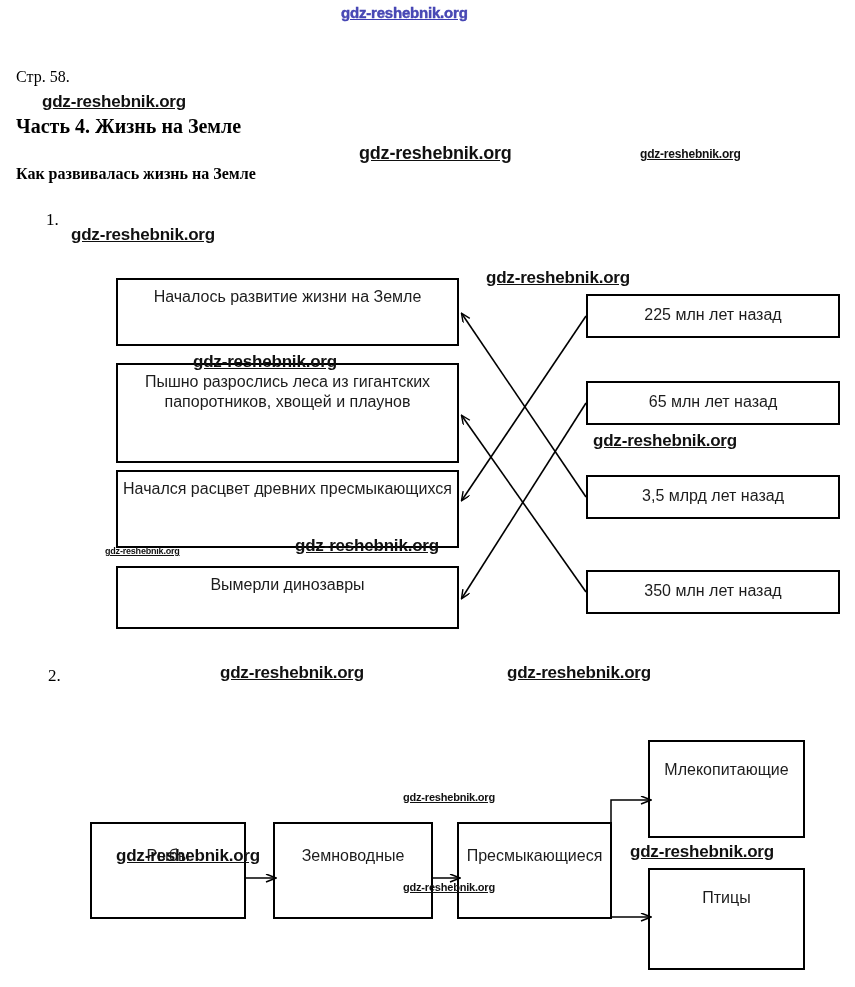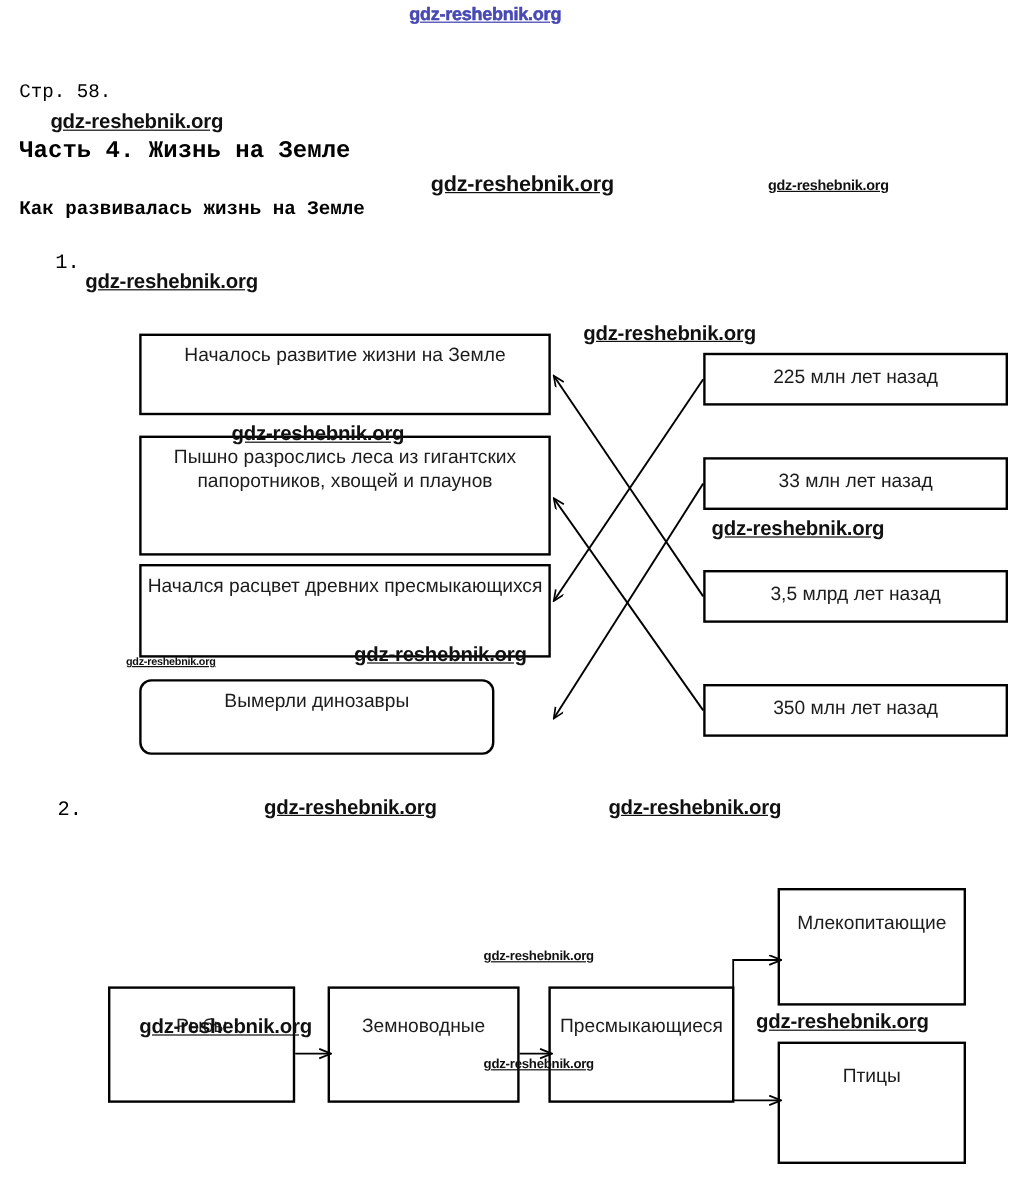--- a/index.html
+++ b/index.html
@@ -34,21 +34,21 @@
   .wm-top {
     color: #4a4ab5;
     font-weight: bold;
     font-size: 15px;
     -webkit-text-stroke: 0.4px #3b3bb0;
   }
   
   .hdr {
     position: absolute;
     white-space: nowrap;
-    font-family: Liberation Mono, monospace;
+    font-family: Liberation Serif, serif;
   }
   .hdr-reg { font-weight: normal; }
   .hdr-bold { font-weight: bold; }
   
   .box {
     position: absolute;
     border: 2px solid #000000;
     box-sizing: border-box;
     background: transparent;
     display: flex;
@@ -105,30 +105,30 @@
   <div id="task1-events">
       <div class="box box-left" style="left: 116px; top: 278px; width: 343px; height: 68px;">
         <span>Началось развитие жизни на Земле</span>
       </div>
       <div class="box box-left" style="left: 116px; top: 363px; width: 343px; height: 100px;">
         <span>Пышно разрослись леса из гигантских папоротников, хвощей и плаунов</span>
       </div>
       <div class="box box-left" style="left: 116px; top: 470px; width: 343px; height: 78px;">
         <span>Начался расцвет древних пресмыкающихся</span>
       </div>
-      <div class="box box-left" style="left: 116px; top: 566px; width: 296px; height: 63px; border-radius: 10px;">
+      <div class="box box-left" style="left: 116px; top: 566px; width: 343px; height: 63px;">
         <span>Вымерли динозавры</span>
       </div>
     </div>
   <div id="task1-dates">
       <div class="box box-right" style="left: 586px; top: 294px; width: 254px; height: 44px;">
         <span>225 млн лет назад</span>
       </div>
       <div class="box box-right" style="left: 586px; top: 381px; width: 254px; height: 44px;">
-        <span>33 млн лет назад</span>
+        <span>65 млн лет назад</span>
       </div>
       <div class="box box-right" style="left: 586px; top: 475px; width: 254px; height: 44px;">
         <span>3,5 млрд лет назад</span>
       </div>
       <div class="box box-right" style="left: 586px; top: 570px; width: 254px; height: 44px;">
         <span>350 млн лет назад</span>
       </div>
     </div>
 
   <svg class="links" id="task1-links" viewBox="0 0 855 987" xmlns="http://www.w3.org/2000/svg">

